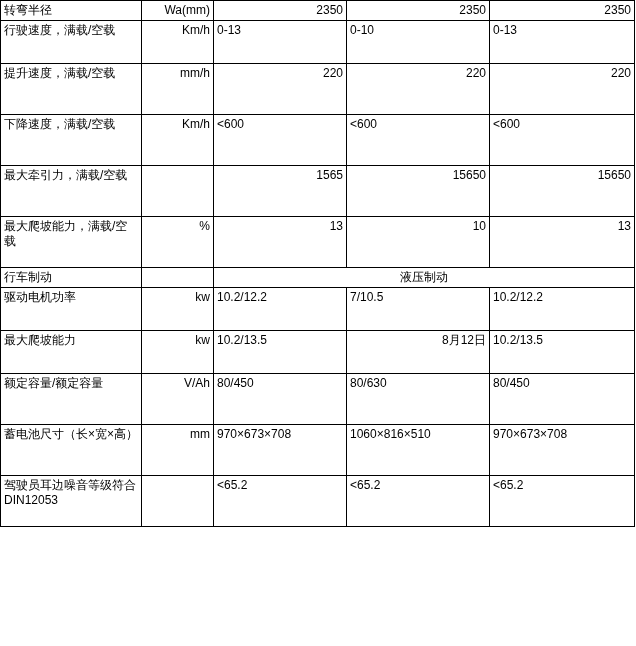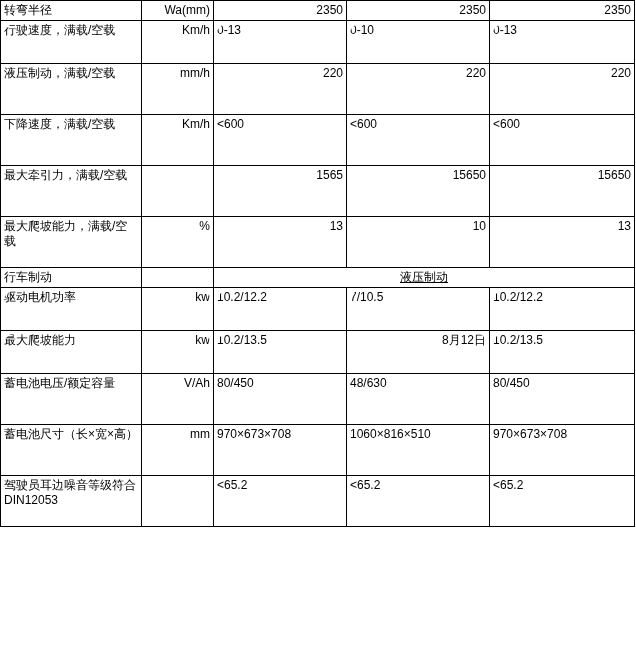--- a/index.html
+++ b/index.html
@@ -34,25 +34,25 @@
   col.c-label { width: 141px; }
   col.c-unit  { width: 72px;  }
   col.c-v1    { width: 133px; }
   col.c-v2    { width: 143px; }
   col.c-v3    { width: 145px; }
 
   td.label { text-align: left; }
   td.unit  { text-align: right; }
   td.val   { text-align: left; }
   td.val.num { text-align: right; }
-  td.merged { text-align: center; text-decoration: underline; }
+  td.merged { text-align: center; }
 
   
   tr.h1 td { height: 15px; }
-  tr.h2 td { height: 38px; border-radius: 18px; }
+  tr.h2 td { height: 38px; }
   tr.h3 td { height: 46px; }
 </style>
 </head>
 <body>
 
 <table class="spec">
   <colgroup>
     <col class="c-label">
     <col class="c-unit">
     <col class="c-v1">
@@ -68,21 +68,21 @@
         <td class="val num">2350</td>
       </tr>
       <tr class="h2">
         <td class="label">行驶速度，满载/空载</td>
         <td class="unit">Km/h</td>
         <td class="val">0-13</td>
         <td class="val">0-10</td>
         <td class="val">0-13</td>
       </tr>
       <tr class="h3">
-        <td class="label">液压制动，满载/空载</td>
+        <td class="label">提升速度，满载/空载</td>
         <td class="unit">mm/h</td>
         <td class="val num">220</td>
         <td class="val num">220</td>
         <td class="val num">220</td>
       </tr>
       <tr class="h3">
         <td class="label">下降速度，满载/空载</td>
         <td class="unit">Km/h</td>
         <td class="val">&lt;600</td>
         <td class="val">&lt;600</td>
@@ -115,24 +115,24 @@
         <td class="val">10.2/12.2</td>
       </tr>
       <tr class="h2">
         <td class="label">最大爬坡能力</td>
         <td class="unit">kw</td>
         <td class="val">10.2/13.5</td>
         <td class="val num">8月12日</td>
         <td class="val">10.2/13.5</td>
       </tr>
       <tr class="h3">
-        <td class="label">蓄电池电压/额定容量</td>
+        <td class="label">额定容量/额定容量</td>
         <td class="unit">V/Ah</td>
         <td class="val">80/450</td>
-        <td class="val">48/630</td>
+        <td class="val">80/630</td>
         <td class="val">80/450</td>
       </tr>
       <tr class="h3">
         <td class="label">蓄电池尺寸（长×宽×高）</td>
         <td class="unit">mm</td>
         <td class="val">970×673×708</td>
         <td class="val">1060×816×510</td>
         <td class="val">970×673×708</td>
       </tr>
       <tr class="h3">

